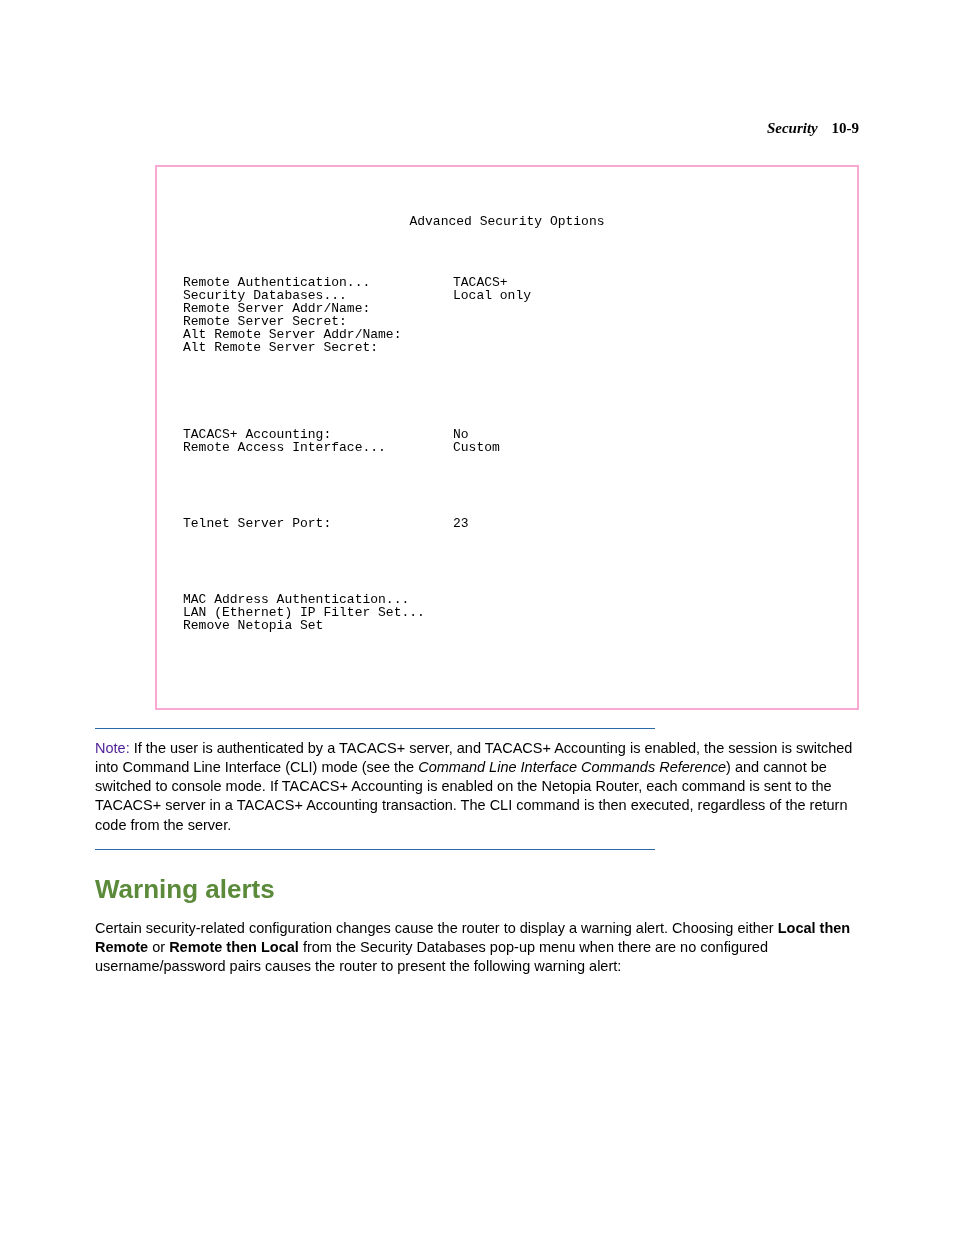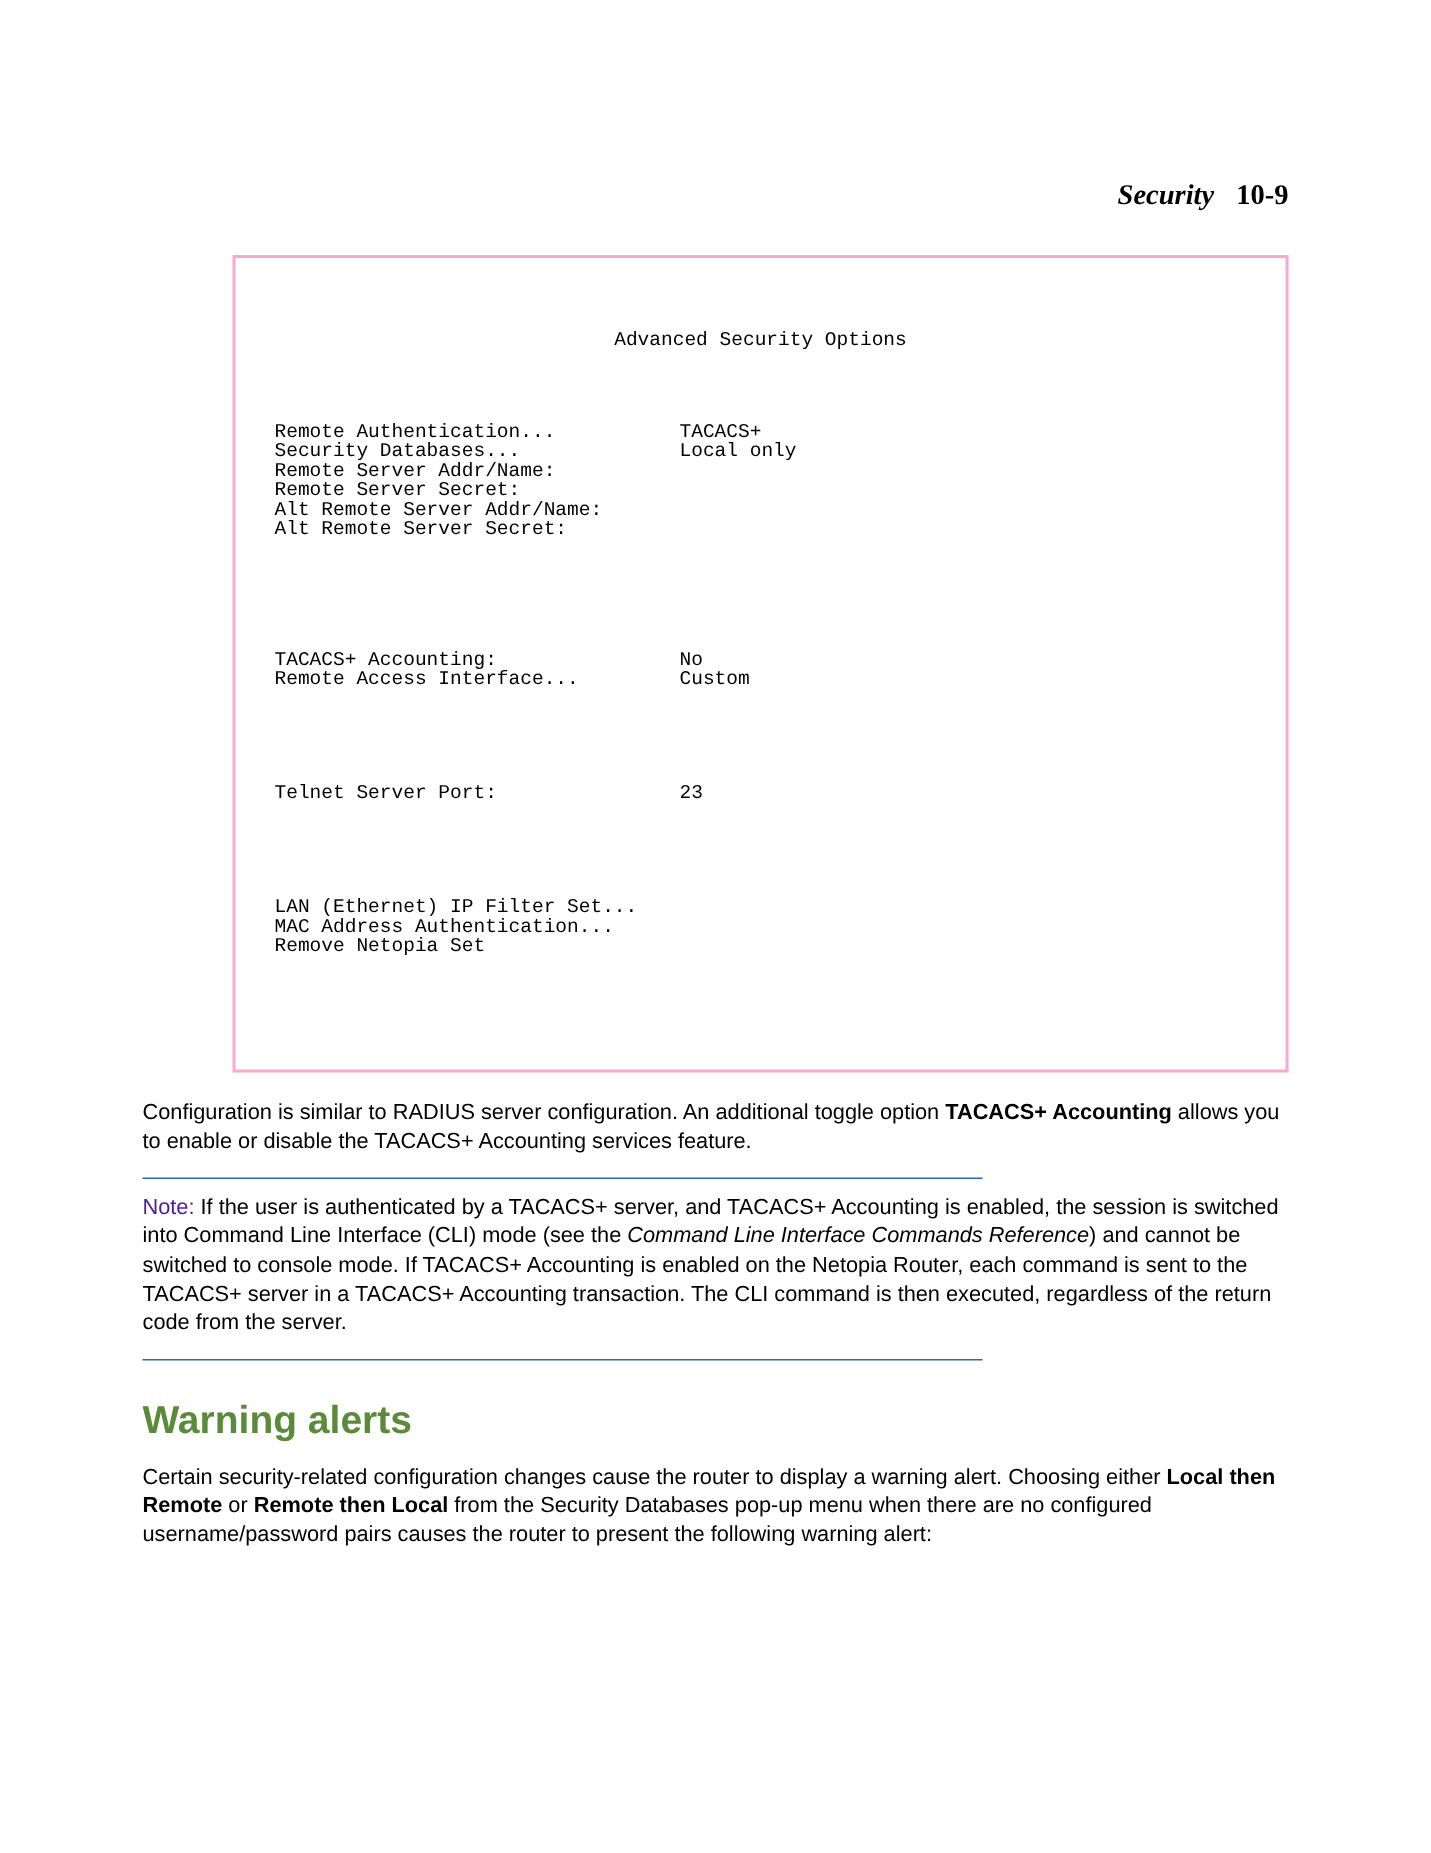--- a/index.html
+++ b/index.html
@@ -13,21 +13,21 @@
     width: 954px;
     height: 1235px;
     position: relative;
     box-sizing: border-box;
     padding: 120px 95px 0 95px;
   }
   .header-line {
     text-align: right;
     font-style: italic;
     font-weight: bold;
-    font-size: 19px;
+    font-size: 15px;
     margin-bottom: 28px;
     font-family: Georgia, 'Times New Roman', serif;
   }
   .header-line .secname { font-style: italic; }
   .header-line .pagenum { font-style: normal; font-weight: bold; margin-left: 10px; }
   .terminal-box {
     border: 2px solid #f9a8d4;
     margin: 0 0 18px 60px;
     padding: 22px 26px 50px 26px;
     font-family: "Courier New", Courier, monospace;
@@ -82,26 +82,23 @@
   </div>
 
   <div class="terminal-box">
     <div class="terminal-title">Advanced Security Options</div>
     <div id="tb1"><div class="term-row"><span class="term-label">Remote Authentication...</span><span class="term-val">TACACS+</span></div><div class="term-row"><span class="term-label">Security Databases...</span><span class="term-val">Local only</span></div><div class="term-row"><span class="term-label">Remote Server Addr/Name:</span><span class="term-val"></span></div><div class="term-row"><span class="term-label">Remote Server Secret:</span><span class="term-val"></span></div><div class="term-row"><span class="term-label">Alt Remote Server Addr/Name:</span><span class="term-val"></span></div><div class="term-row"><span class="term-label">Alt Remote Server Secret:</span><span class="term-val"></span></div></div>
     <div class="term-spacer"></div>
     <div id="tb2"><div class="term-row"><span class="term-label">TACACS+ Accounting:</span><span class="term-val">No</span></div><div class="term-row"><span class="term-label">Remote Access Interface...</span><span class="term-val">Custom</span></div></div>
     <div class="term-spacer-sm"></div>
     <div id="tb3"><div class="term-row"><span class="term-label">Telnet Server Port:</span><span class="term-val">23</span></div></div>
     <div class="term-spacer-sm"></div>
-    <div id="tb4"><div class="term-row"><span class="term-label">LAN (Ethernet) IP Filter Set...</span><span class="term-val"></span></div><div class="term-row"><span class="term-label">MAC Address Authentication...</span><span class="term-val"></span></div><div class="term-row"><span class="term-label">Remove Netopia Set</span><span class="term-val"></span></div></div>
+    <div id="tb4"><div class="term-row"><span class="term-label">MAC Address Authentication...</span><span class="term-val"></span></div><div class="term-row"><span class="term-label">LAN (Ethernet) IP Filter Set...</span><span class="term-val"></span></div><div class="term-row"><span class="term-label">Remove Netopia Set</span><span class="term-val"></span></div></div>
   </div>
 
-  <p class="body-text">
-    <span>Configuration is similar to RADIUS server configuration. An additional toggle option </span><span class="bold">TACACS+ Accounting</span><span> allows you to enable or disable the TACACS+ Accounting services feature.</span>
-  </p>
 
   <hr class="note-rule">
   <p class="body-text">
     <span class="note-label">Note:</span><span>  If the user is authenticated by a TACACS+ server, and TACACS+ Accounting is enabled, the session is switched into Command Line Interface (CLI) mode (see the </span><span class="italic">Command Line Interface Commands Reference</span><span>) and cannot be switched to console mode. If TACACS+ Accounting is enabled on the Netopia Router, each command is sent to the TACACS+ server in a TACACS+ Accounting transaction. The CLI command is then executed, regardless of the return code from the server.</span>
   </p>
   <hr class="note-rule">
 
   <h2 class="section">Warning alerts</h2>
 
   <p class="body-text">

